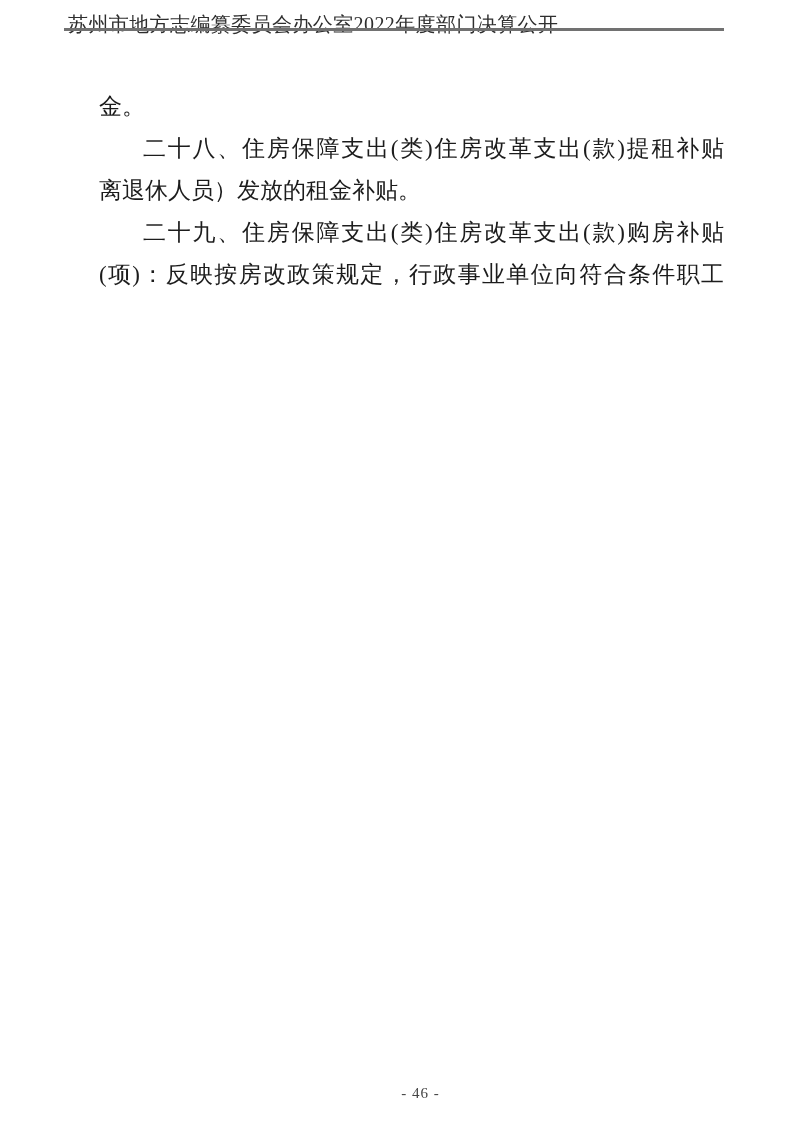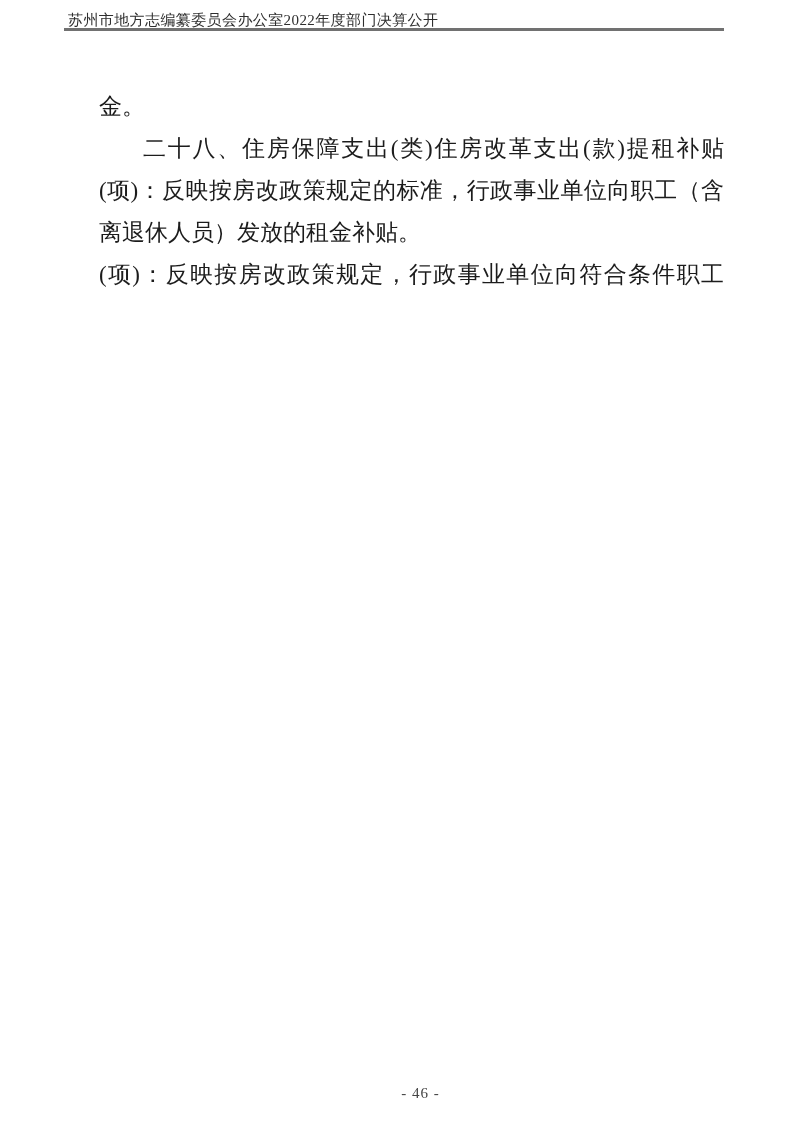--- a/index.html
+++ b/index.html
@@ -12,21 +12,21 @@
   }
   .page {
     position: absolute;
     inset: 0;
     background: #ffffff;
   }
   .header-title {
     position: absolute;
     left: 68px;
     top: 11px;
-    font-size: 15px;
+    font-size: 20px;
     letter-spacing: 0.4px;
     color: #2e2e2e;
     white-space: nowrap;
   }
   .header-rule {
     position: absolute;
     left: 64px;
     top: 28px;
     width: 660px;
     height: 3px;
@@ -73,24 +73,24 @@
     <div class="header-title">苏州市地方志编纂委员会办公室2022年度部门决算公开</div>
     <div class="header-rule"></div>
   </header>
 
   <main class="body-text">
 
     <div class="line"><span class="r">金。</span></div>
 
     <div class="line fill indent"><span class="b">二十八、住房保障支出(类)住房改革支出(款)提租补贴</span></div>
 
-    <div class="line fill"><span class="b">(项)：</span><span class="r">反映按房改政策规定的标准，行政事业单位向职工（含</span></div>
 
     <div class="line"><span class="r">离退休人员）发放的租金补贴。</span></div>
 
+    <div class="line fill indent"><span class="b">二十九、住房保障支出(类)住房改革支出(款)购房补贴</span></div>
 
     <div class="line fill"><span class="b">(项)：</span><span class="r">反映按房改政策规定，行政事业单位向符合条件职工</span></div>
 
 
 
   </main>
 
   <footer>
     <div class="page-number">- 46 -</div>
   </footer>

